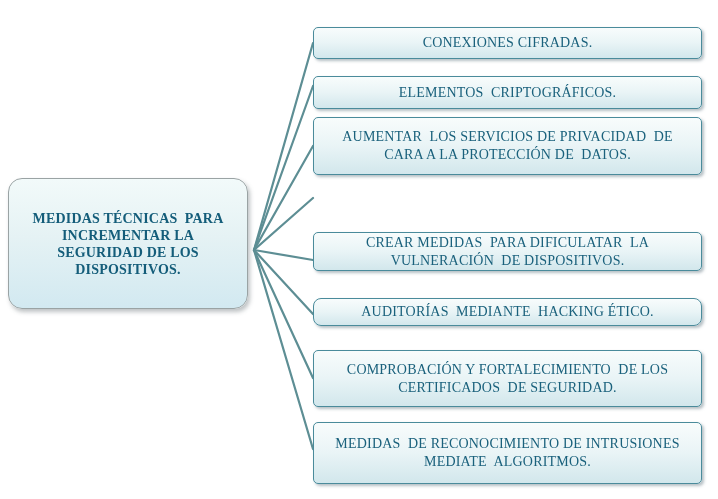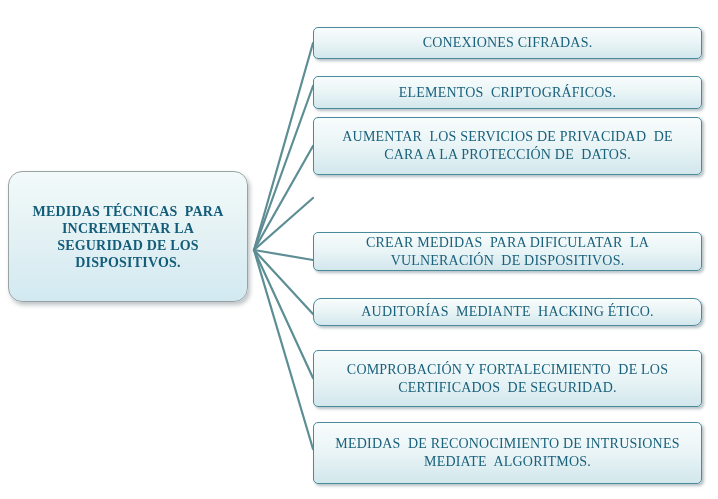--- a/index.html
+++ b/index.html
@@ -13,21 +13,21 @@
     font-family: "Liberation Serif", "DejaVu Serif", serif;
   }
   .connectors {
     position: absolute;
     left: 0; top: 0;
     width: 718px; height: 499px;
     z-index: 1;
   }
   .central-node {
     position: absolute;
-    left: 8px; top: 171px;
+    left: 8px; top: 178px;
     width: 240px; height: 131px;
     border: 1.5px solid #9aa3a4;
     border-radius: 14px;
     background: linear-gradient(180deg, #f2fafa 0%, #e5f2f4 45%, #d2e9f1 100%);
     box-shadow: 2px 3px 4px rgba(110,120,125,0.45);
     display: flex;
     align-items: center;
     justify-content: center;
     z-index: 2;
   }

